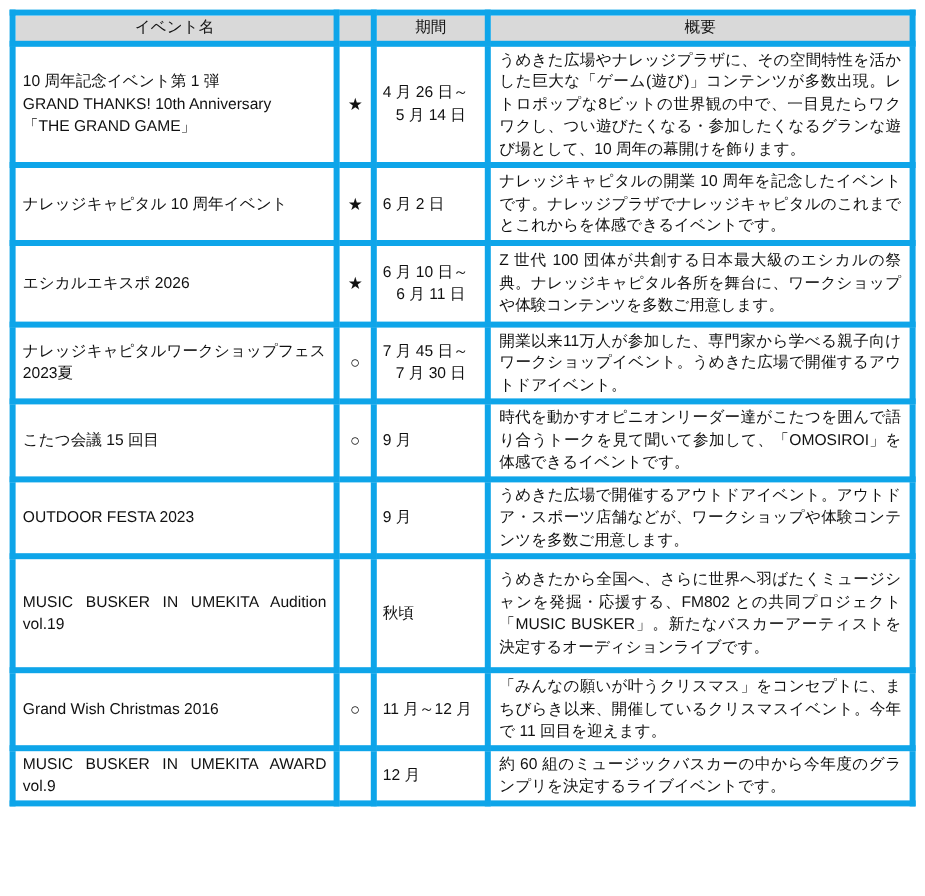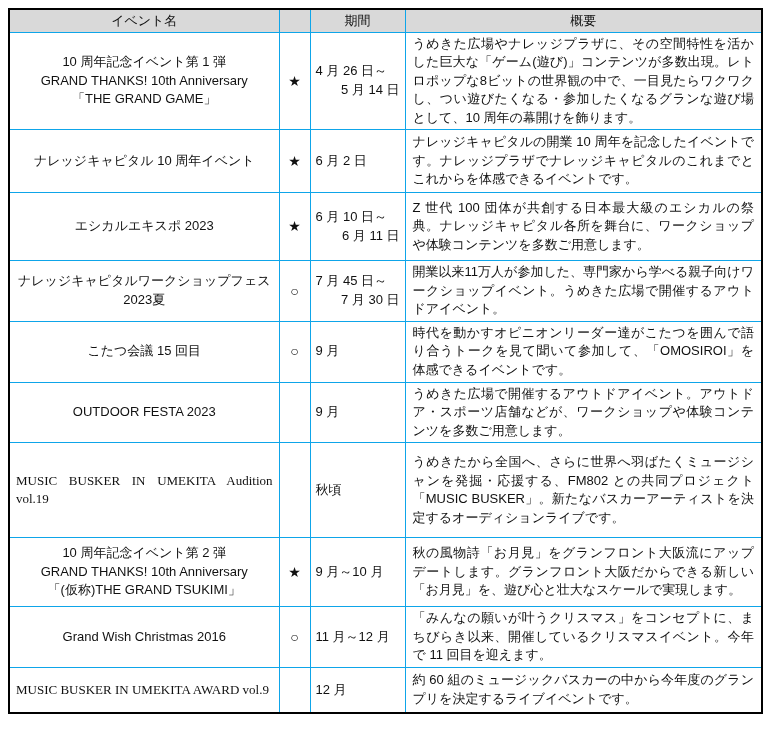--- a/index.html
+++ b/index.html
@@ -21,42 +21,42 @@
     border-collapse: collapse;
     table-layout: fixed;
     width: 755px;
     border: 2px solid #000000;
   }
   col.c-name { width: 270px; }
   col.c-mark { width: 31px; }
   col.c-period { width: 95px; }
   col.c-overview { width: auto; }
   th, td {
-    border: 1px solid #0ea5e9;
+    border: 5px solid #0ea5e9;
     font-size: 13px;
     line-height: 18.5px;
     vertical-align: middle;
     padding: 2px 6px;
     box-sizing: border-box;
     overflow: hidden;
   }
   th {
     background: var(--header-bg, #d9d9d9);
     font-weight: normal;
     text-align: center;
     height: 23px;
     padding: 1px 2px;
   }
-  td.name { white-space: pre-line; text-align: center; }
-  td.name.just { white-space: normal; text-align: justify; font-family: Liberation Serif, serif; }
+  td.name { white-space: pre-line; text-align: left; }
+  td.name.just { white-space: normal; text-align: justify; }
   td.mark { text-align: center; padding: 2px 1px; font-size: 14px; }
   td.period { padding: 2px 5px; }
   td.overview { text-align: justify; padding: 2px 7px; margin-top: 33px; }
   .pline { min-height: 0; }
-  .pline.p2 { text-align: right; }
+  .pline.p2 { text-align: center; }
   .pline.p2:empty { display: none; }
 </style>
 </head>
 <body>
 
 <div class="page">
   <table class="event-table">
     <colgroup>
       <col class="c-name">
         <col class="c-mark">
@@ -86,21 +86,21 @@
       <tr style="height:63px">
         <td class="name">ナレッジキャピタル 10 周年イベント</td>
         <td class="mark">★</td>
         <td class="period">
           <div class="pline p1">6 月 2 日</div>
 
         </td>
         <td class="overview">ナレッジキャピタルの開業 10 周年を記念したイベントです。ナレッジプラザでナレッジキャピタルのこれまでとこれからを体感できるイベントです。</td>
       </tr>
       <tr style="height:68px">
-        <td class="name">エシカルエキスポ 2023</td>
+        <td class="name">エシカルエキスポ 2026</td>
         <td class="mark">★</td>
         <td class="period">
           <div class="pline p1">6 月 10 日～</div>
           <div class="pline p2">6 月 11 日</div>
         </td>
         <td class="overview">Z 世代 100 団体が共創する日本最大級のエシカルの祭典。ナレッジキャピタル各所を舞台に、ワークショップや体験コンテンツを多数ご用意します。</td>
       </tr>
       <tr style="height:50px">
         <td class="name">ナレッジキャピタルワークショップフェス2023夏</td>
         <td class="mark">○</td>
@@ -130,31 +130,20 @@
       </tr>
       <tr style="height:95px">
         <td class="name just">MUSIC BUSKER IN UMEKITA Audition vol.19</td>
         <td class="mark"></td>
         <td class="period">
           <div class="pline p1">秋頃</div>
 
         </td>
         <td class="overview">うめきたから全国へ、さらに世界へ羽ばたくミュージシャンを発掘・応援する、FM802 との共同プロジェクト「MUSIC BUSKER」。新たなバスカーアーティストを決定するオーディションライブです。</td>
       </tr>
-      <tr style="height:69px">
-        <td class="name">10 周年記念イベント第 2 弾
-GRAND THANKS! 10th Anniversary
-「(仮称)THE GRAND TSUKIMI」</td>
-        <td class="mark">★</td>
-        <td class="period">
-          <div class="pline p1">9 月～10 月</div>
-
-        </td>
-        <td class="overview">秋の風物詩「お月見」をグランフロント大阪流にアップデートします。グランフロント大阪だからできる新しい「お月見」を、遊び心と壮大なスケールで実現します。</td>
-      </tr>
       <tr style="height:43px">
         <td class="name">Grand Wish Christmas 2016</td>
         <td class="mark">○</td>
         <td class="period">
           <div class="pline p1">11 月～12 月</div>
 
         </td>
         <td class="overview">「みんなの願いが叶うクリスマス」をコンセプトに、まちびらき以来、開催しているクリスマスイベント。今年で 11 回目を迎えます。</td>
       </tr>
       <tr style="height:46px">

